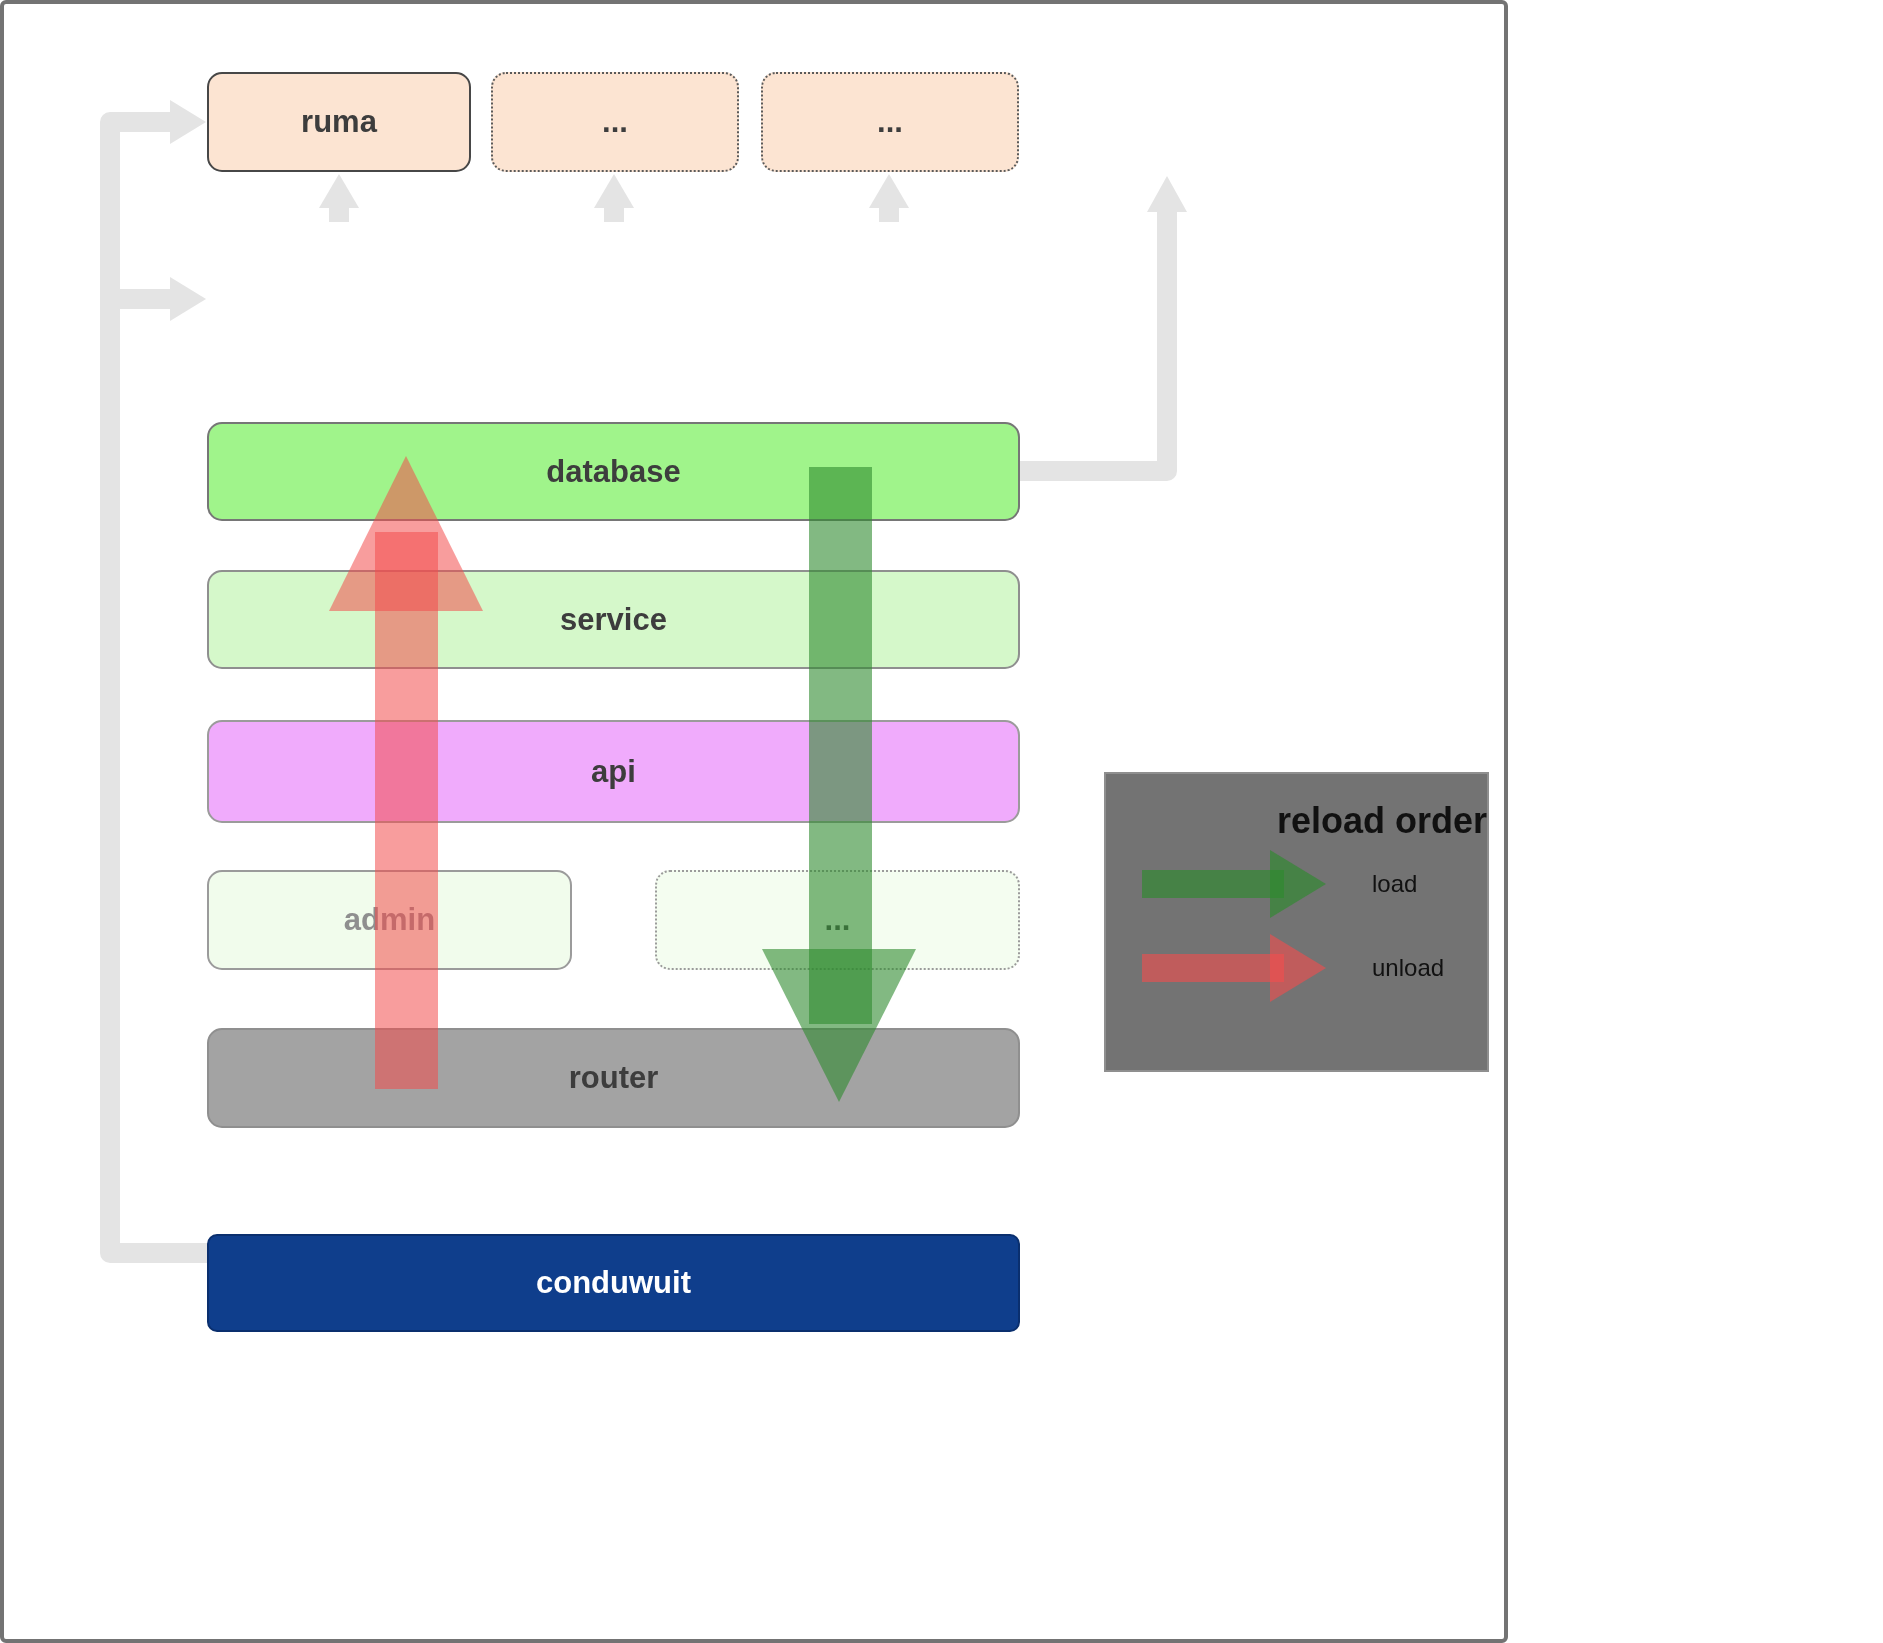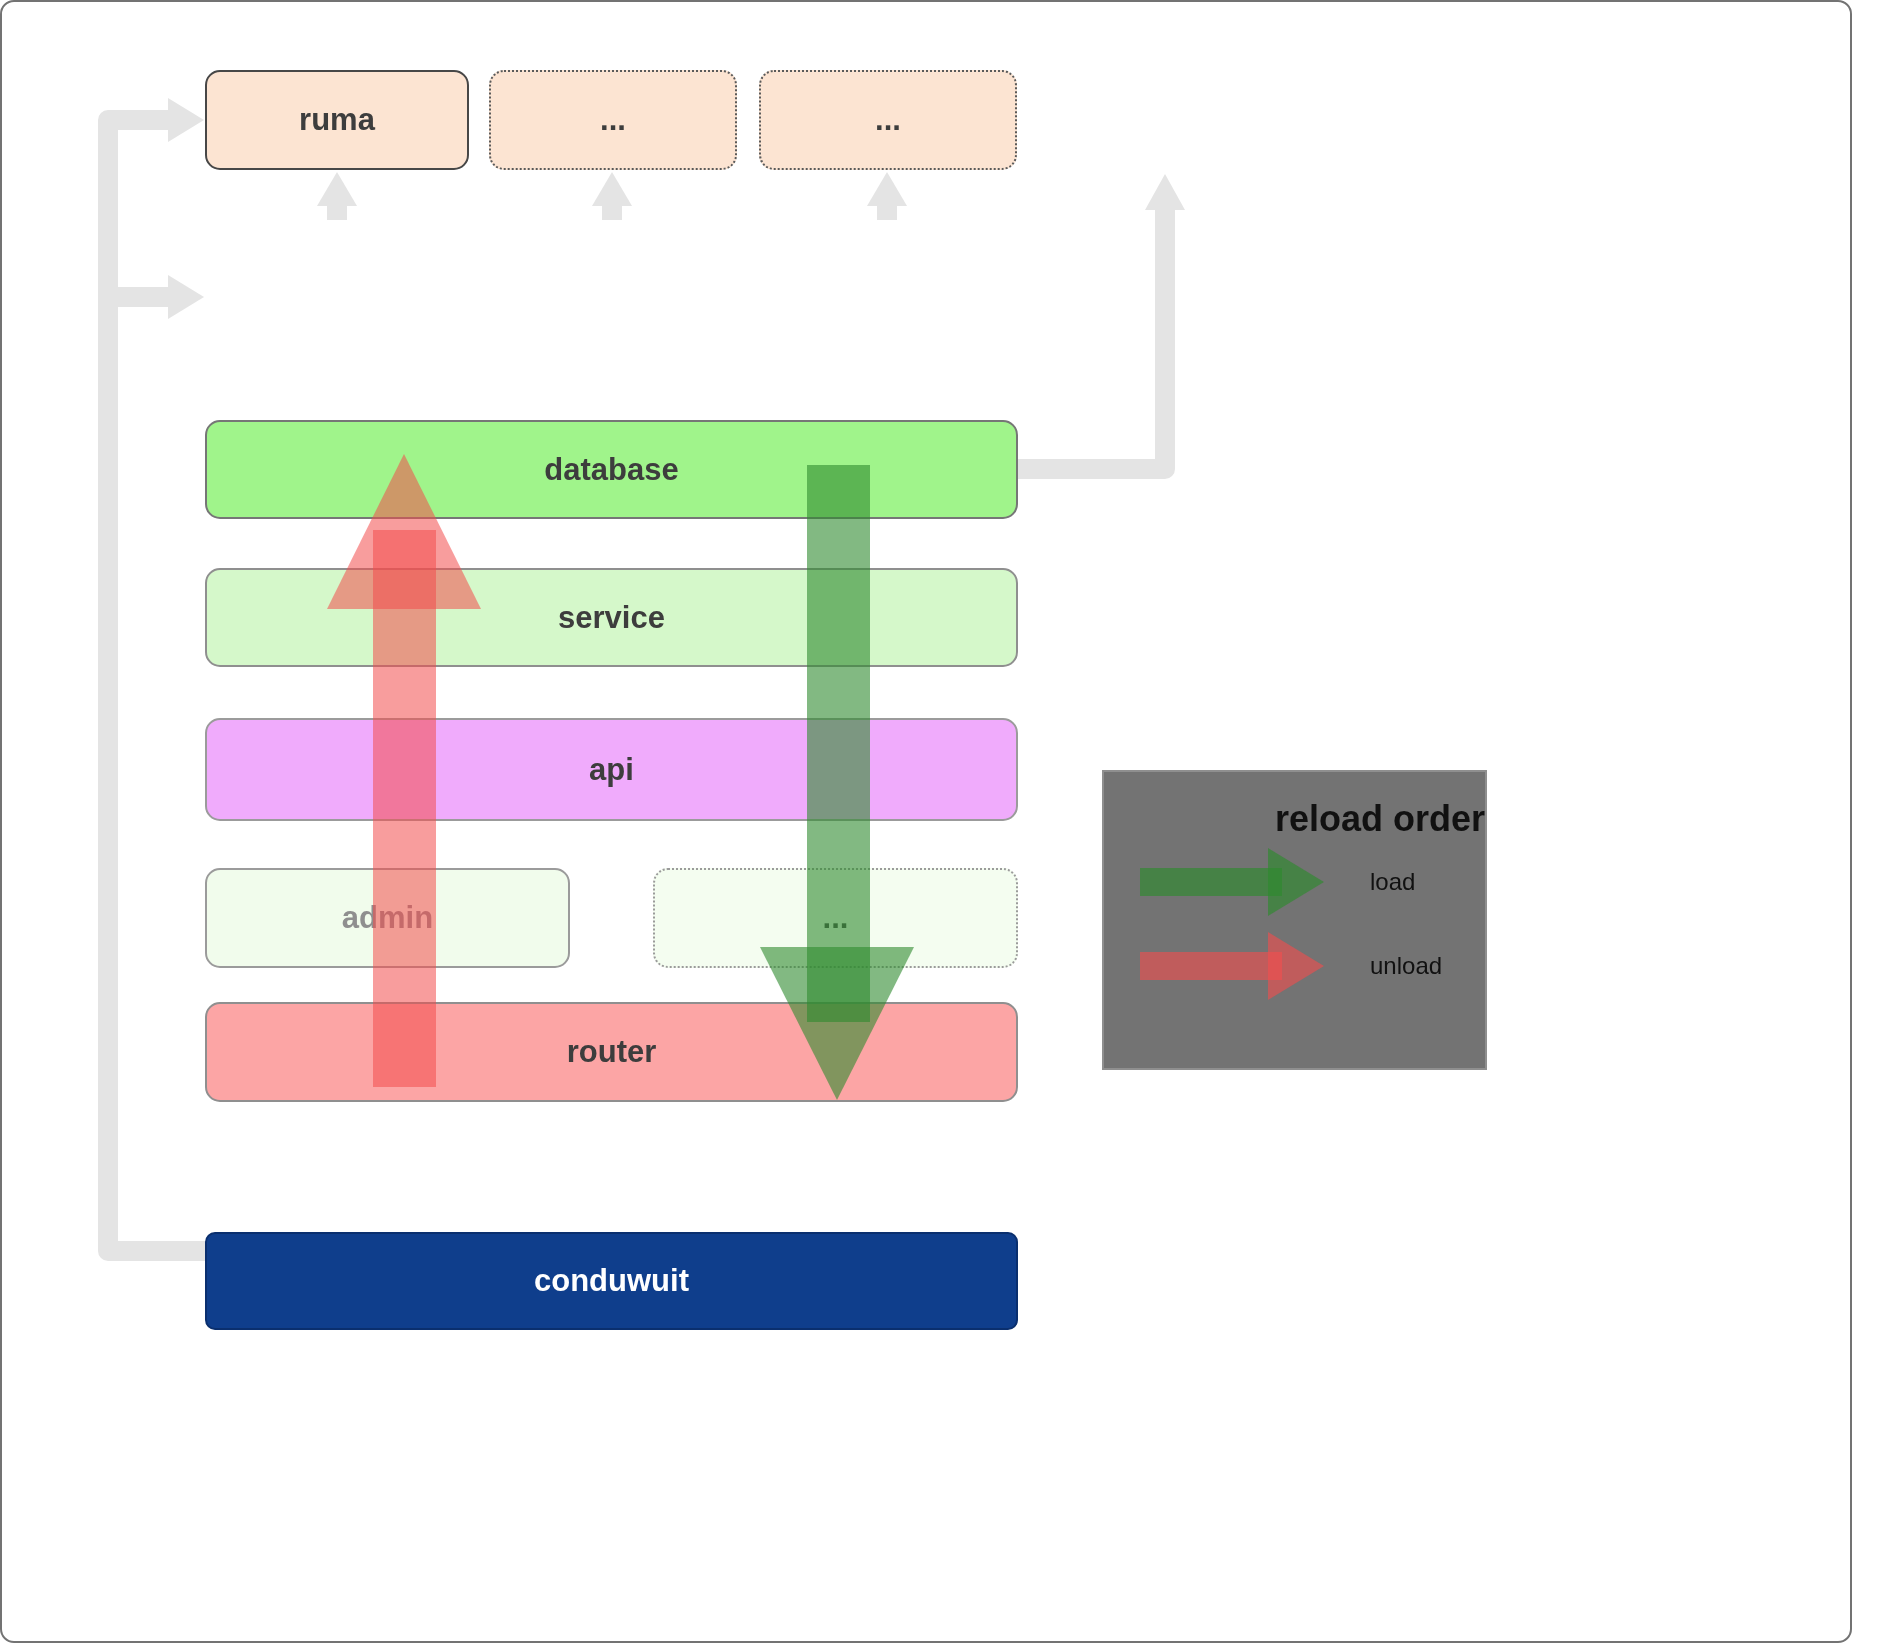--- a/index.html
+++ b/index.html
@@ -1,23 +1,23 @@
 <!DOCTYPE html>
 <html><head>
 <meta charset="utf-8">
 <style>
   html,body{margin:0;padding:0;background:#ffffff;}
   body{font-family:"Liberation Sans", sans-serif;}
   .canvas{
     position:relative;
-    width:1852px;height:1643px;
+    width:1508px;height:1643px;
     box-sizing:border-box;
     background:#ffffff;
-    border:2px solid #737373;
-    border-radius:14px;
+    border:4px solid #737373;
+    border-radius:6px;
     overflow:hidden;
   }
   svg.layer{position:absolute;left:0;top:0;width:1883px;height:1643px;pointer-events:none;}
   .connectors{z-index:1;}
   .bigarrows{z-index:3;}
   .box{
     position:absolute;
     display:flex;align-items:center;justify-content:center;
     box-sizing:border-box;
     border-radius:15px;
@@ -29,21 +29,21 @@
   .b-ruma{left:203px;top:68px;width:264px;height:100px;}
   .b-d1{left:487px;top:68px;width:248px;height:100px;}
   .b-d2{left:757px;top:68px;width:258px;height:100px;}
   .b-rocksdb{left:1036px;top:68px;width:264px;height:100px;}
   .b-core{left:203px;top:218px;width:813px;height:155px;background:#cfe2f5;border:2px solid #9a9a9a;}
   .b-database{left:203px;top:418px;width:813px;height:99px;background:#a0f48b;border:2px solid #767676;justify-content:center;}
   .b-service{left:203px;top:566px;width:813px;height:99px;background:#d5f8ca;border:2px solid #8f8f8f;}
   .b-api{left:203px;top:716px;width:813px;height:103px;background:#f0abfc;border:2px solid #9b9b9b;}
   .b-admin{left:203px;top:866px;width:365px;height:100px;background:#f1fcec;border:2px solid #9b9b9b;color:#8f8f8f;}
   .b-dots3{left:651px;top:866px;width:365px;height:100px;background:#f4fdf0;border:2px dotted #9b9b9b;color:#4c4c4c;}
-  .b-router{left:203px;top:1000px;width:813px;height:100px;background:#fca5a5;border:2px solid #8f8f8f;}
+  .b-router{left:203px;top:1024px;width:813px;height:100px;background:#a3a3a3;border:2px solid #8f8f8f;}
   .b-conduwuit{left:203px;top:1200px;width:813px;height:98px;background:#0f3e8c;border:2px solid #0a2f6e;color:#ffffff;border-radius:10px;margin-top:30px;}
   .legend{
     position:absolute;left:1100px;top:768px;width:385px;height:300px;
     box-sizing:border-box;background:#737373;border:2px solid #8f8f8f;
     z-index:2;display:flex;flex-direction:column;align-items:flex-end;
   }
   .legend-title{font-size:36px;font-weight:600;color:#111;margin-top:26px;}
   .legend-row{display:flex;align-items:center;width:100%;height:84px;}
   .legend-row svg{margin-left:34px;}
   .legend-label{font-size:24px;color:#111;margin-left:32px;}

